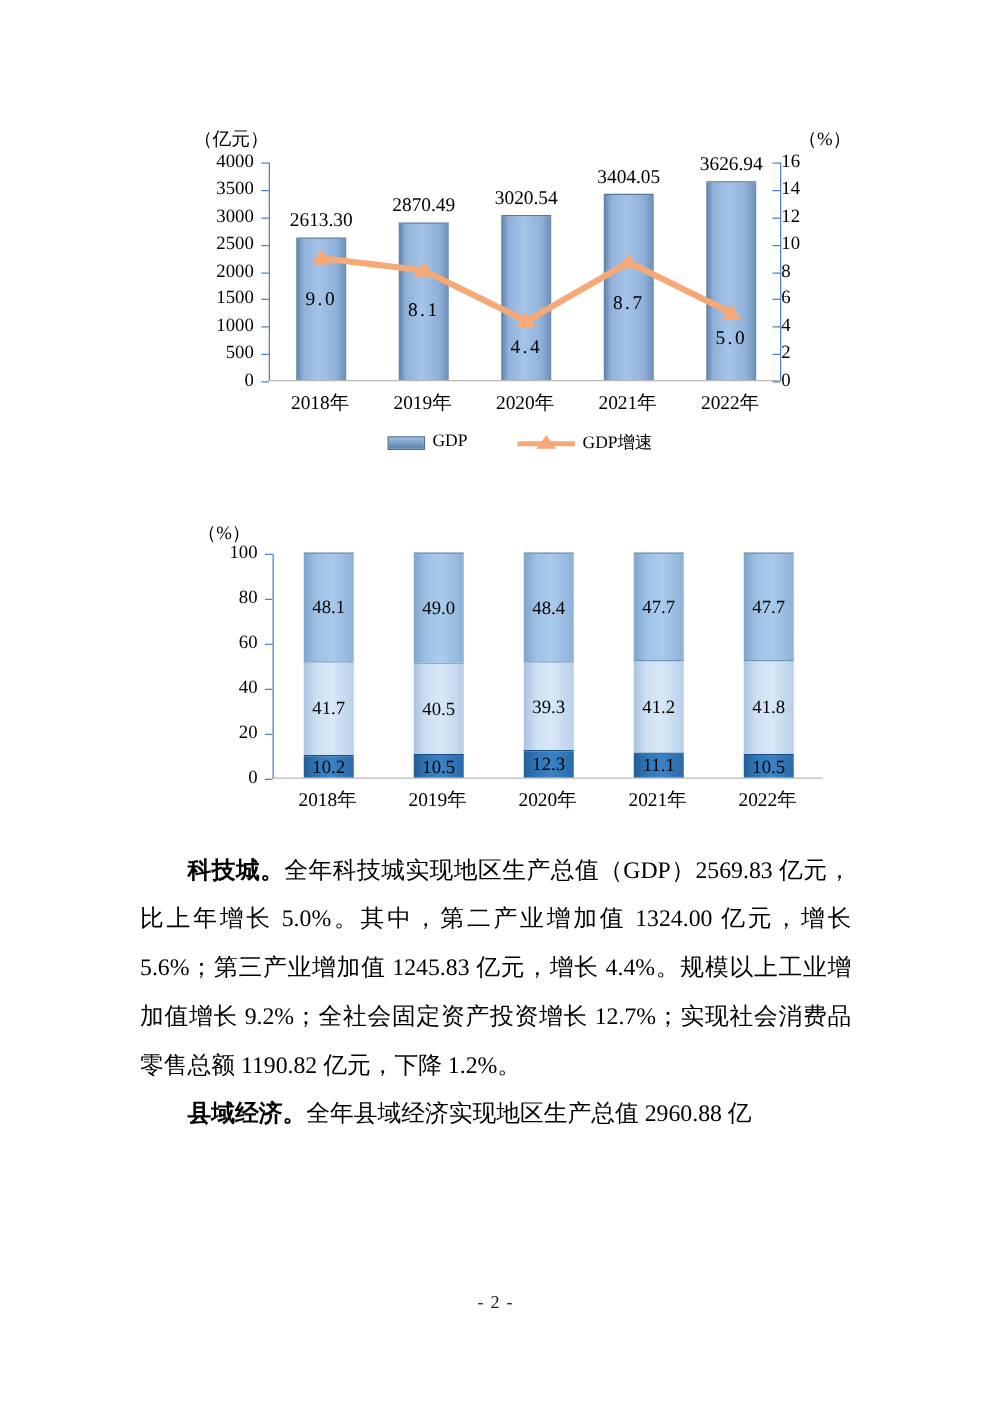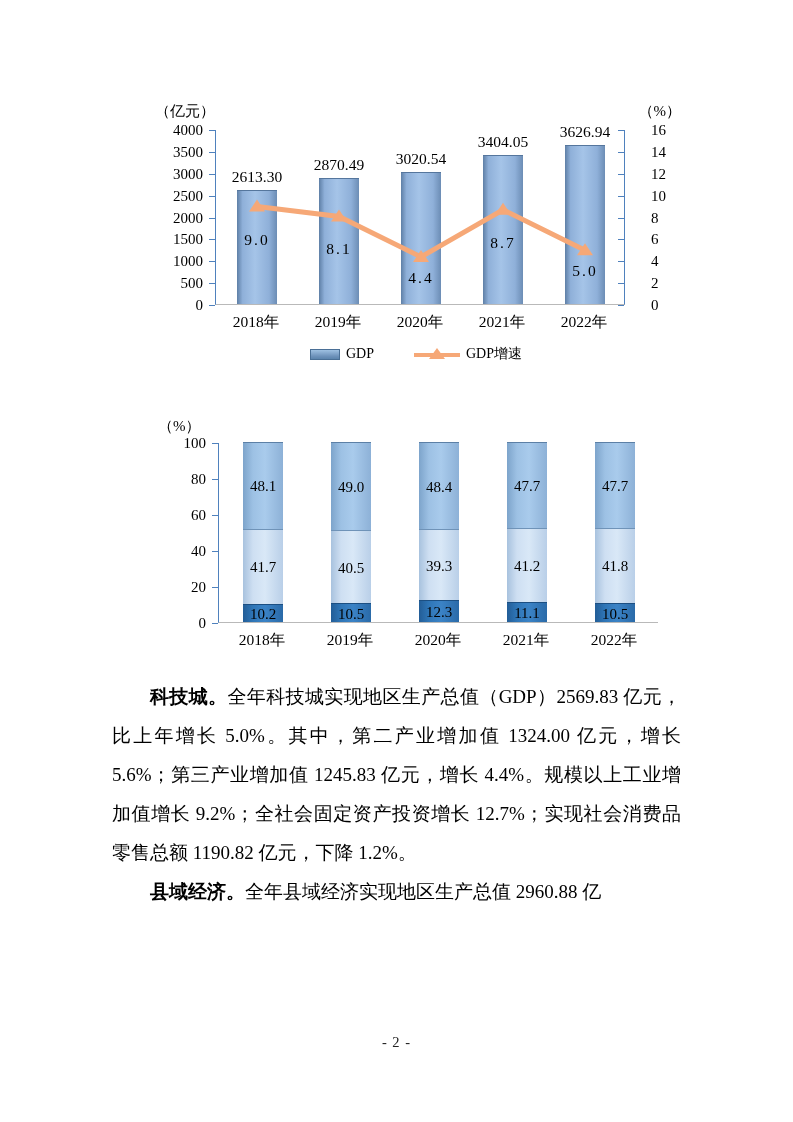--- a/index.html
+++ b/index.html
@@ -14,21 +14,21 @@
   .unit-left{position:absolute;left:-8px;}
   .unit-right{position:absolute;right:-12px;}
   #chart2-sec .units-row{margin-top:6px;height:20px;}
   .plot-row{display:flex;margin-top:6px;}
   .ycol{position:relative;flex:none;font-size:15px;}
   #c1-yl,#c2-yl{width:52px;height:175px;}
   #c2-yl{height:180px;}
   #c1-yr{width:44px;height:175px;}
   .ylab{position:absolute;transform:translateY(-50%);line-height:1;white-space:nowrap;}
   .ylab.left{right:12px;}
-  .ylab.right{left:26px;}
+  .ylab.right{left:0;}
   .ytick{position:absolute;height:1px;width:6px;background:#4f81bd;}
   .ytick.left{right:0;}
   .rtick{position:absolute;right:0;height:1px;width:6px;background:#4f81bd;}
   .plot{position:relative;flex:none;border-left:1.5px solid #4f81bd;border-bottom:1px solid #b9b9b9;}
   .c1plot{width:410px;height:175px;border-right:1.5px solid #4f81bd;}
   .c2plot{width:440px;height:180px;}
   .bar1{position:absolute;bottom:0;width:40px;border-top:1px solid #55769d;
         background:linear-gradient(90deg,#5e7fa6 0%,#8fb0d9 14%,#a5c4e8 45%,#8fb0d9 80%,#6c8db5 100%);}
   .barlab{position:absolute;width:110px;text-align:center;font-size:15.5px;}
   .ratelab{position:absolute;width:64px;text-align:center;font-size:15.5px;letter-spacing:2px;z-index:3;}

